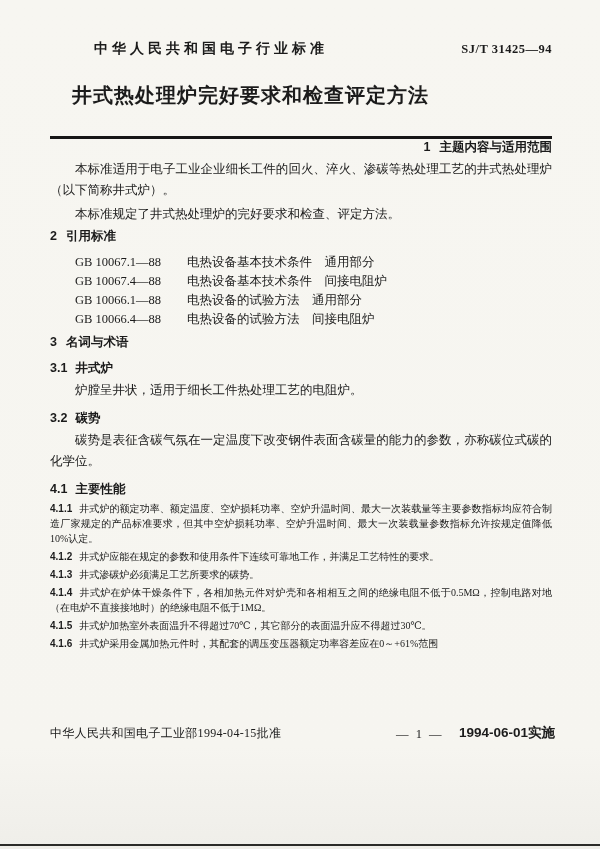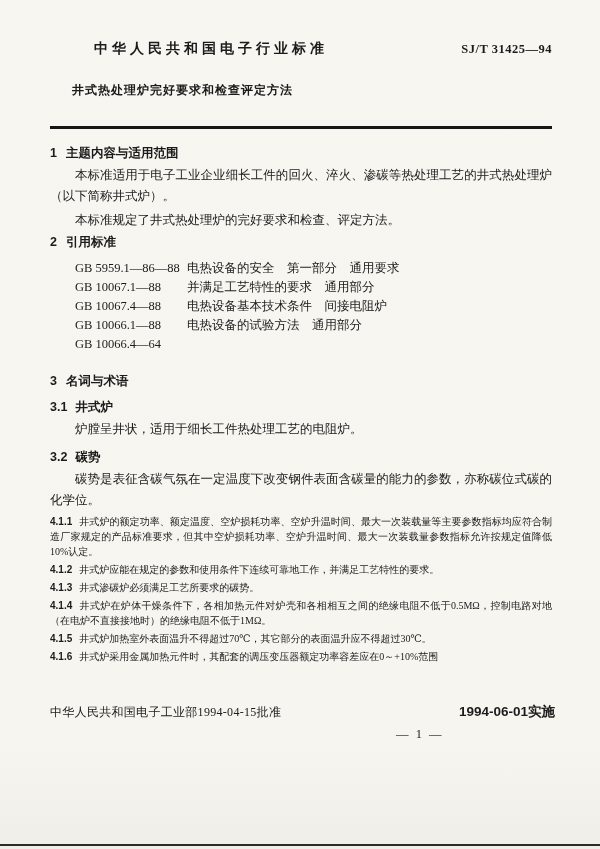--- a/index.html
+++ b/index.html
@@ -24,34 +24,34 @@
     font-family: "Liberation Sans", "DejaVu Sans", sans-serif;
     font-weight: bold; font-size: 14px; letter-spacing: 4px;
     margin-left: 44px; white-space: nowrap;
   }
   .code {
     margin-left: auto; 
     font-size: 12.5px; font-weight: bold; letter-spacing: 0.5px; white-space: nowrap;
   }
   .doc-title {
     font-family: "Liberation Sans", "DejaVu Sans", sans-serif;
-    font-weight: bold; font-size: 12px; letter-spacing: 1px;
+    font-weight: bold; font-size: 20px; letter-spacing: 1px;
     margin: 24px 0 0 22px;
   }
   .rule { height: 3px; background: #161616; margin-top: 27px; }
 
   
   section { display: block; }
   .sec-h {
     font-family: "Liberation Sans", "DejaVu Sans", sans-serif;
     font-weight: bold; font-size: 12.5px; margin: 0; padding: 0;
   }
-  .mt-s1 { margin-top: 16px; }
+  .mt-s1 { margin-top: 0; text-align: right; }
   .mt-s2 { }
-  .mt-s3 { margin-top: 19px; }
+  .mt-s3 { margin-top: 5px; }
   .mt-s4 { margin-top: 22px; }
   .h-no { margin-right: 9px; }
 
   .body-p {
     margin: 3px 0; font-size: 12.5px; line-height: 21px;
     text-indent: 2em; text-align: justify;
   }
 
   .ref-list { margin-top: 8px; }
   .ref-row {
@@ -70,21 +70,21 @@
   .item {
     margin: 3px 0; font-size: 10px; line-height: 15px; text-align: justify;
   }
   .item-no {
     font-family: "Liberation Sans", "DejaVu Sans", sans-serif;
     font-weight: bold; margin-right: 7px;
   }
 
   
   .footer {
-    position: absolute; left: 50px; right: 45px; top: 703px;
+    position: absolute; left: 50px; right: 45px; top: 724px;
     display: flex; align-items: baseline; font-size: 12px;
   }
   .approval { letter-spacing: 0.3px; white-space: nowrap; }
   .impl {
     margin-left: auto; font-weight: bold; font-size: 13.5px;
     font-family: "Liberation Sans", "DejaVu Sans", sans-serif; white-space: nowrap;
   }
   .page-no {
     position: absolute; left: 396px; top: 727px;
     font-size: 12.5px; letter-spacing: 2px; white-space: nowrap;
@@ -113,56 +113,54 @@
     <section>
       <h2 class="sec-h mt-s1"><span class="h-no">1</span><span>主题内容与适用范围</span></h2>
       <p class="body-p">本标准适用于电子工业企业细长工件的回火、淬火、渗碳等热处理工艺的井式热处理炉（以下简称井式炉）。</p>
       <p class="body-p">本标准规定了井式热处理炉的完好要求和检查、评定方法。</p>
     </section>
 
     <section>
       <h2 class="sec-h mt-s2"><span class="h-no">2</span><span>引用标准</span></h2>
       <div class="ref-list">
         <div class="ref-row">
-          <span class="ref-code">GB 5959.1—86—88</span>
-          <span class="ref-title">电热设备的安全　第一部分　通用要求</span>
-        </div>
-        <div class="ref-row">
           <span class="ref-code">GB 10067.1—88</span>
-          <span class="ref-title">并满足工艺特性的要求　通用部分</span>
+          <span class="ref-title">电热设备基本技术条件　通用部分</span>
         </div>
         <div class="ref-row">
           <span class="ref-code">GB 10067.4—88</span>
           <span class="ref-title">电热设备基本技术条件　间接电阻炉</span>
         </div>
         <div class="ref-row">
           <span class="ref-code">GB 10066.1—88</span>
           <span class="ref-title">电热设备的试验方法　通用部分</span>
         </div>
         <div class="ref-row">
-          <span class="ref-code">GB 10066.4—64</span>
+          <span class="ref-code">GB 10066.4—88</span>
+          <span class="ref-title">电热设备的试验方法　间接电阻炉</span>
         </div>
       </div>
     </section>
 
     <section>
       <h2 class="sec-h mt-s3"><span class="h-no">3</span><span>名词与术语</span></h2>
       <h3 class="sub-h"><span class="h-no">3.1</span><span>井式炉</span></h3>
       <p class="body-p">炉膛呈井状，适用于细长工件热处理工艺的电阻炉。</p>
       <h3 class="sub-h"><span class="h-no">3.2</span><span>碳势</span></h3>
       <p class="body-p">碳势是表征含碳气氛在一定温度下改变钢件表面含碳量的能力的参数，亦称碳位式碳的化学位。</p>
     </section>
 
     <section>
+      <h3 class="sub-h"><span class="h-no">4.1</span><span>主要性能</span></h3>
       <p class="item"><span class="item-no">4.1.1</span><span>井式炉的额定功率、额定温度、空炉损耗功率、空炉升温时间、最大一次装载量等主要参数指标均应符合制造厂家规定的产品标准要求，但其中空炉损耗功率、空炉升温时间、最大一次装载量参数指标允许按规定值降低10%认定。</span></p>
       <p class="item"><span class="item-no">4.1.2</span><span>井式炉应能在规定的参数和使用条件下连续可靠地工作，并满足工艺特性的要求。</span></p>
       <p class="item"><span class="item-no">4.1.3</span><span>井式渗碳炉必须满足工艺所要求的碳势。</span></p>
       <p class="item"><span class="item-no">4.1.4</span><span>井式炉在炉体干燥条件下，各相加热元件对炉壳和各相相互之间的绝缘电阻不低于0.5MΩ，控制电路对地（在电炉不直接接地时）的绝缘电阻不低于1MΩ。</span></p>
       <p class="item"><span class="item-no">4.1.5</span><span>井式炉加热室外表面温升不得超过70℃，其它部分的表面温升应不得超过30℃。</span></p>
-      <p class="item"><span class="item-no">4.1.6</span><span>井式炉采用金属加热元件时，其配套的调压变压器额定功率容差应在0～+10%范围</span></p>
+      <p class="item"><span class="item-no">4.1.6</span><span>井式炉采用金属加热元件时，其配套的调压变压器额定功率容差应在0～+61%范围</span></p>
     </section>
 
   </div>
 
   <div class="footer">
     <span class="approval">中华人民共和国电子工业部1994-04-15批准</span>
     <span class="impl">1994-06-01实施</span>
   </div>
   <div class="page-no">— 1 —</div>
 

